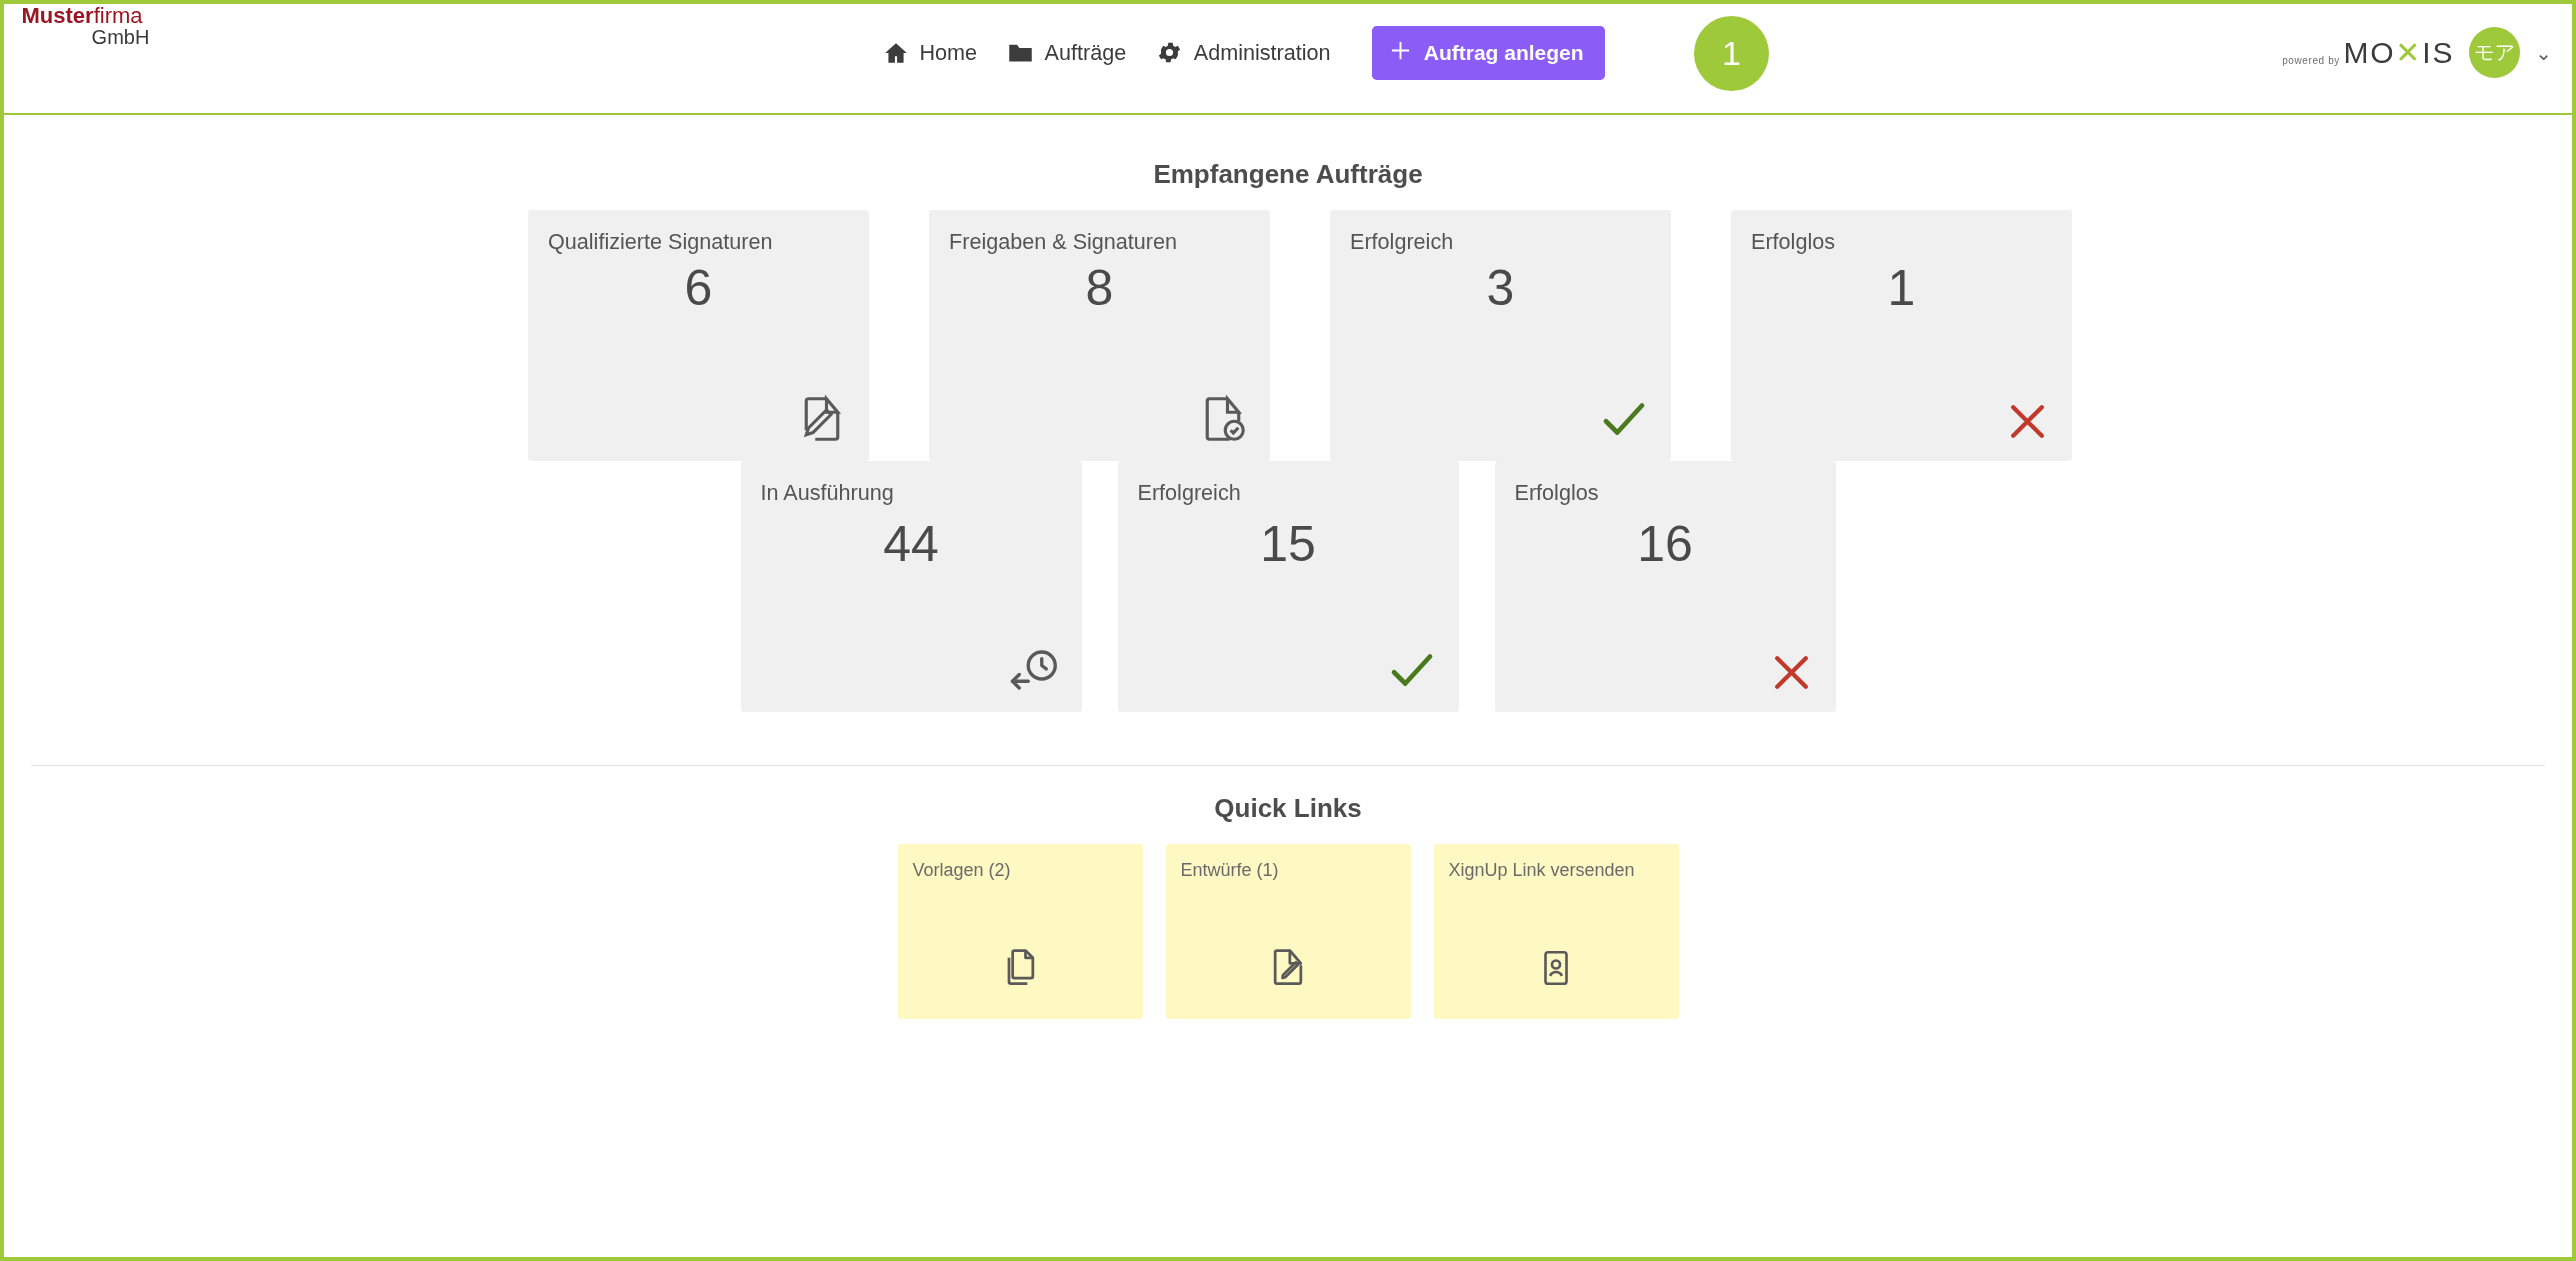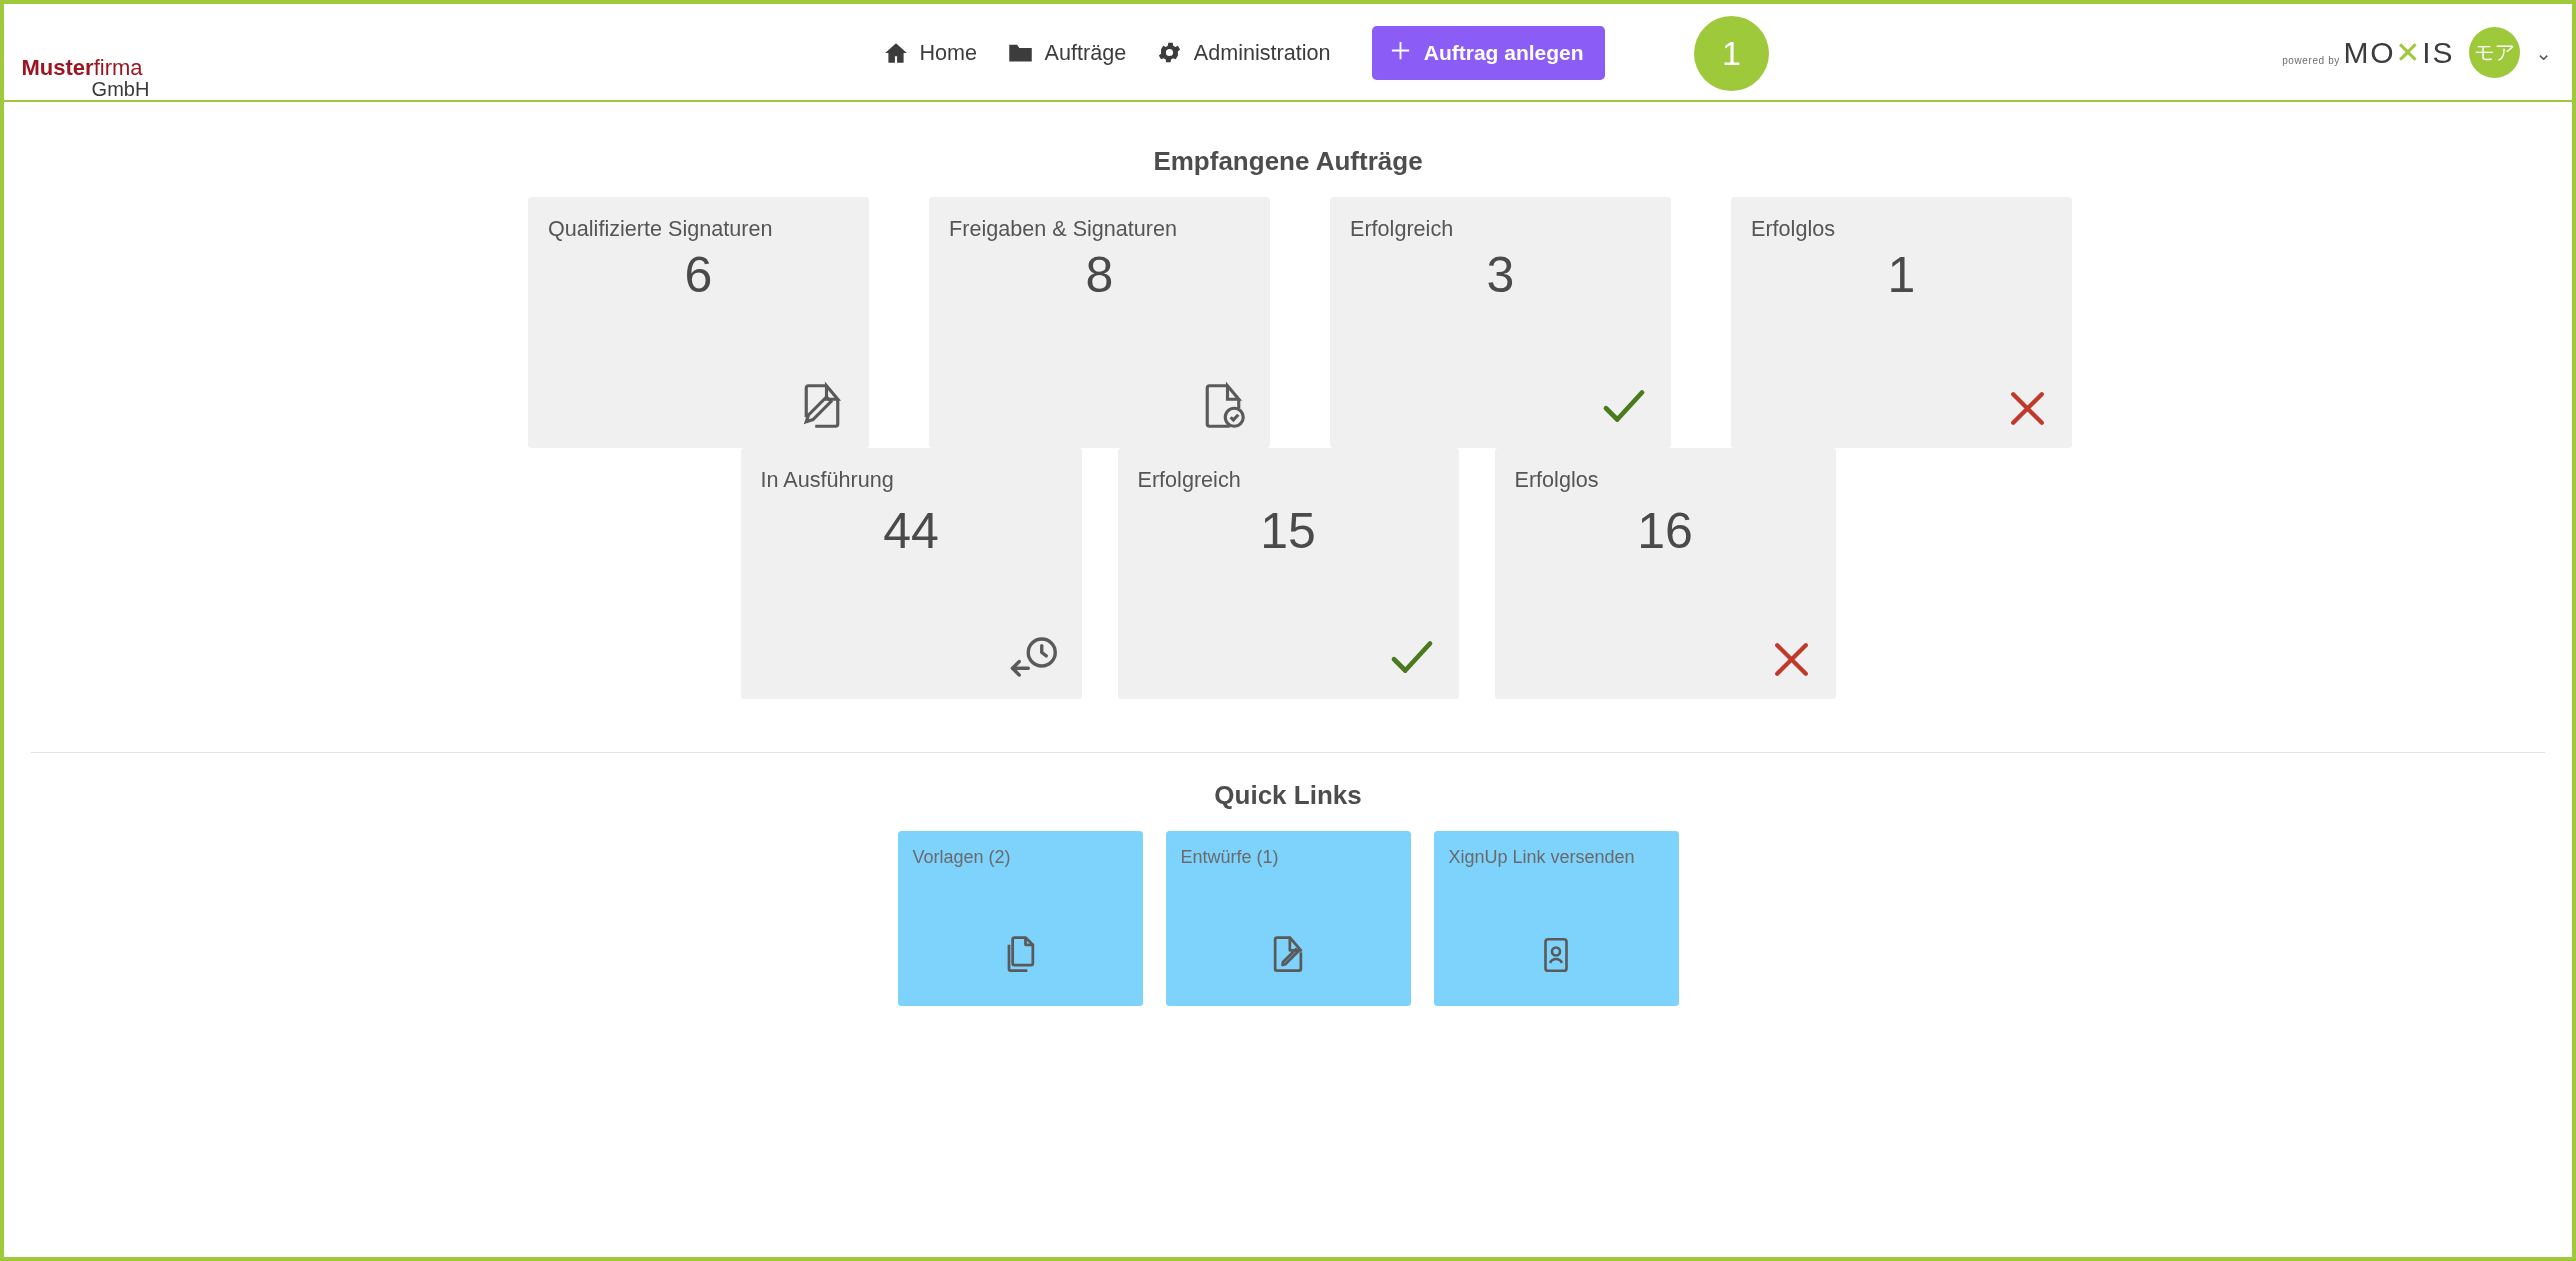--- a/index.html
+++ b/index.html
@@ -20,24 +20,24 @@
     position: absolute;
     left: 0; top: 0;
     width: 2576px;
     height: 1261px;
     border: 4.7px solid #9ec93b;
     background: #fff;
   }
   
   .header {
     position: relative;
-    height: 98px;
+    height: 111px;
     border-bottom: 2.9px solid #9ec93b;
     display: flex;
-    align-items: flex-end;
+    align-items: flex-start;
     background: #fff;
   }
   .logo {
     margin-left: 17.5px;
     width: 175px;
     line-height: 1.05;
   }
   .logo .l1 {
     font-size: 22px;
     color: #9b1622;
@@ -196,21 +196,21 @@
     border-top: 1.2px solid #e2e2e2;
     margin: 53px 27px 0 27px;
   }
   
   .quick-row {
     display: flex;
     justify-content: center;
     gap: 23px;
   }
   .ql-card {
-    background: #7dd3fc;
+    background: #fef9c3;
     border-radius: 3.5px;
     width: 245px;
     height: 175px;
     position: relative;
     padding: 16.3px 15px 0 15px;
     cursor: pointer;
   }
   .ql-card .ql-title {
     font-size: 18px;
     color: #6a6a6a;

